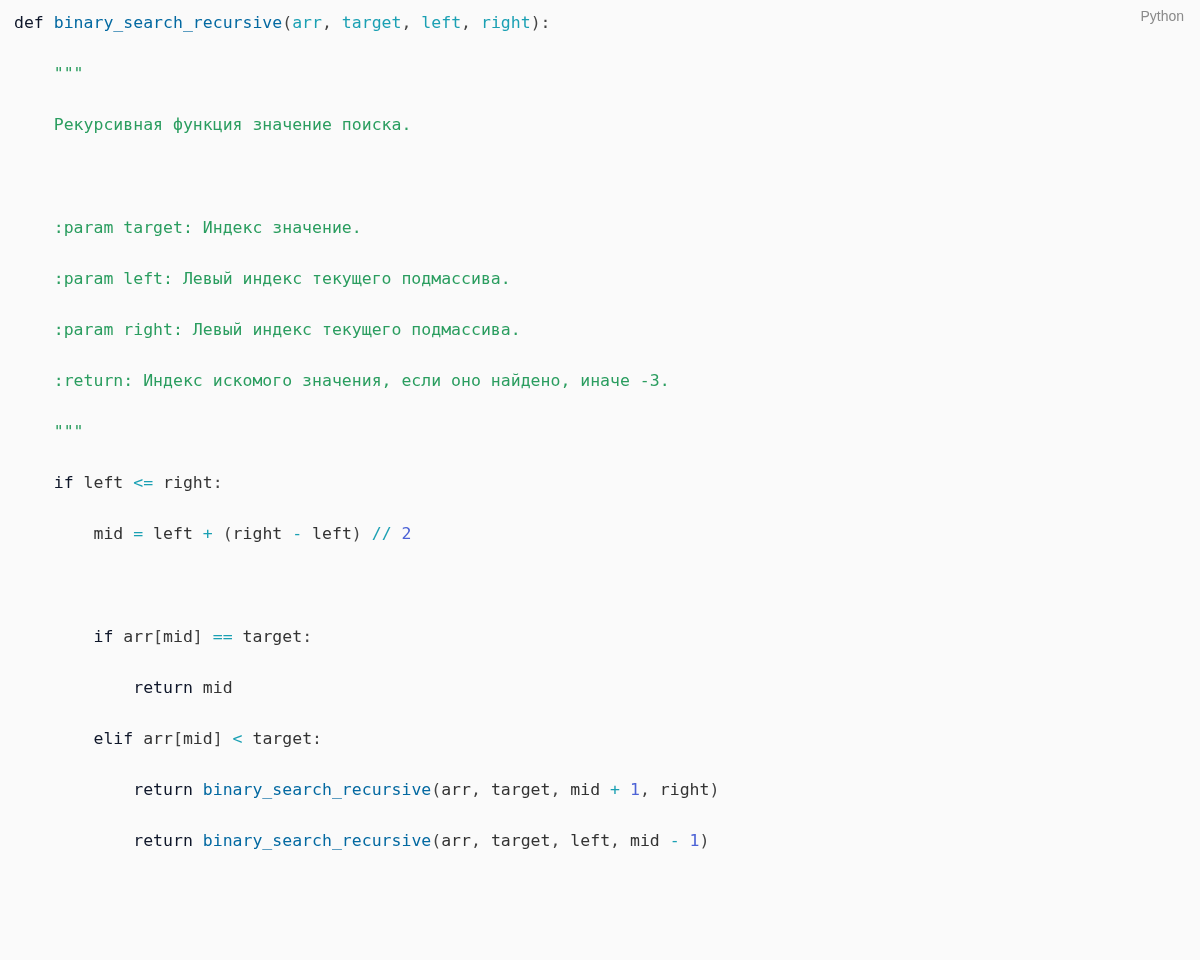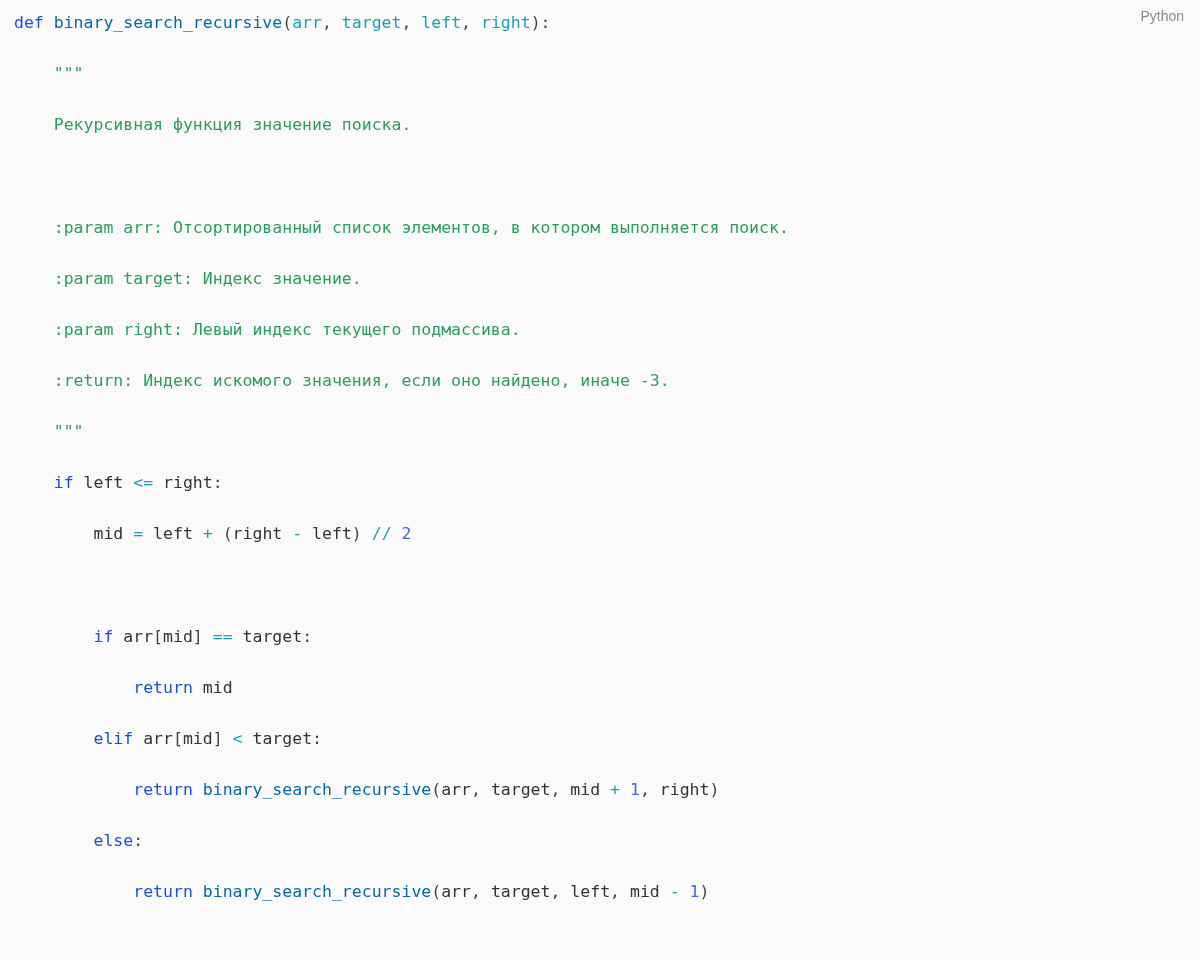--- a/index.html
+++ b/index.html
@@ -23,52 +23,51 @@
     right: 16px;
     font-family: -apple-system, BlinkMacSystemFont, 'Segoe UI', sans-serif;
     font-size: 14px;
     color: #8a8a8a;
     margin-left: 31px;
   }
   pre {
     margin: 0;
     white-space: pre;
   }
-  .k  { color: #1d4ed8; }      
+  .k  { color: #0f172a; }      
   .fn { color: #0369a1; }      
   .p  { color: #1aa0b3; }      
   .s  { color: #2a9d5f; }      
   .op { color: #1aa0b3; }      
   .n  { color: #4c62d6; }      
   .id { color: #333; }         
   .pu { color: #444; }
   .line { position: relative; display: block; min-height: 1.55em; }
 </style>
 </head>
 <body>
 
 <div class="code-block">
   <div class="lang-label">Python</div>
 <pre><span class="line"><span class="k">def</span> <span class="fn">binary_search_recursive</span><span class="pu">(</span><span class="p">arr</span><span class="pu">, </span><span class="p">target</span><span class="pu">, </span><span class="p">left</span><span class="pu">, </span><span class="p">right</span><span class="pu">):</span></span>
 <span class="line">    <span class="s">"""</span></span>
 <span class="line">    <span class="s">Рекурсивная функция значение поиска.</span></span>
 <span class="line"></span>
-<span class="line">    <span class="s">:param arr: Отсортированный список элементов, в котором выполняется поиск.</span></span>
 <span class="line">    <span class="s">:param target: Индекс значение.</span></span>
+<span class="line">    <span class="s">:param left: Левый индекс текущего подмассива.</span></span>
 <span class="line">    <span class="s">:param right: Левый индекс текущего подмассива.</span></span>
 <span class="line">    <span class="s">:return: Индекс искомого значения, если оно найдено, иначе -3.</span></span>
 <span class="line">    <span class="s">"""</span></span>
 <span class="line">    <span class="k">if</span> <span class="id">left</span> <span class="op">&lt;=</span> <span class="id">right</span><span class="pu">:</span></span>
 <span class="line">        <span class="id">mid</span> <span class="op">=</span> <span class="id">left</span> <span class="op">+</span> <span class="pu">(</span><span class="id">right</span> <span class="op">-</span> <span class="id">left</span><span class="pu">)</span> <span class="op">//</span> <span class="n">2</span></span>
 <span class="line"></span>
 <span class="line">        <span class="k">if</span> <span class="id">arr</span><span class="pu">[</span><span class="id">mid</span><span class="pu">]</span> <span class="op">==</span> <span class="id">target</span><span class="pu">:</span></span>
 <span class="line">            <span class="k">return</span> <span class="id">mid</span></span>
 <span class="line">        <span class="k">elif</span> <span class="id">arr</span><span class="pu">[</span><span class="id">mid</span><span class="pu">]</span> <span class="op">&lt;</span> <span class="id">target</span><span class="pu">:</span></span>
 <span class="line">            <span class="k">return</span> <span class="fn">binary_search_recursive</span><span class="pu">(</span><span class="id">arr</span><span class="pu">, </span><span class="id">target</span><span class="pu">, </span><span class="id">mid</span> <span class="op">+</span> <span class="n">1</span><span class="pu">, </span><span class="id">right</span><span class="pu">)</span></span>
-<span class="line">        <span class="k">else</span><span class="pu">:</span></span>
 <span class="line">            <span class="k">return</span> <span class="fn">binary_search_recursive</span><span class="pu">(</span><span class="id">arr</span><span class="pu">, </span><span class="id">target</span><span class="pu">, </span><span class="id">left</span><span class="pu">, </span><span class="id">mid</span> <span class="op">-</span> <span class="n">1</span><span class="pu">)</span></span>
 
 
 
 
 
 
 
 
 

